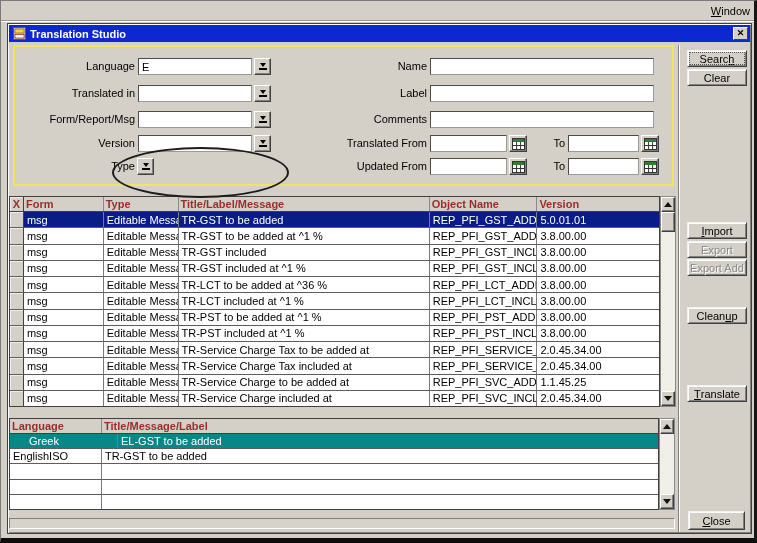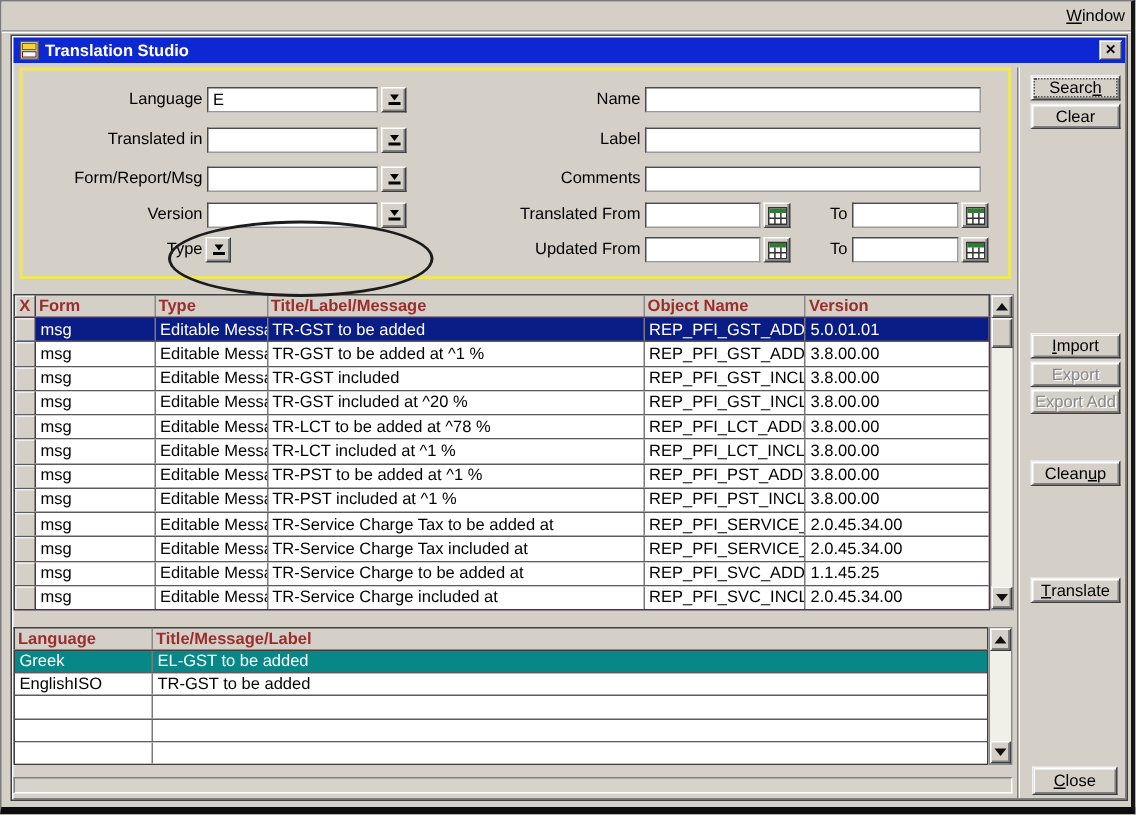--- a/index.html
+++ b/index.html
@@ -67,34 +67,34 @@
   .btn.default { outline:1px dotted #555; outline-offset:-3px; }
   .btn.disabled { color:#8a8a8a; text-shadow:1px 1px 0 #ffffff; }
 
   .groove-v { left:677px; top:44px; width:2px; height:487px;
               border-left:1px solid #808080; border-right:1px solid #ffffff; }
 
   
   .thead { display:flex; background:#d4d0c8; border:1px solid #404040; border-bottom:none; }
   .hcell { color:#9b2d2d; font-weight:bold; padding:1px 2px; border-right:1px solid #8a8a8a;
            white-space:nowrap; overflow:hidden; display:flex; align-items:center; }
-  .rowsbox { display:flex; flex-direction:column; background:#f9a8d4; border:1px solid #404040; }
+  .rowsbox { display:flex; flex-direction:column; background:#f97316; border:1px solid #404040; }
   .trow { flex:1; display:flex; border-bottom:1px solid #5c5c5c; background:#ffffff; min-height:0; }
   .trow:last-child { border-bottom:none; }
   .cell { padding:0 3px; white-space:nowrap; overflow:hidden; border-right:1px solid #7a7a7a;
           display:flex; align-items:center; }
   .cell:last-child { border-right:none; }
   .cx { width:14px; background:#d4d0c8; border-right:1px solid #404040;
         box-shadow: inset 1px 1px 0 #eeeeee; padding:0; }
   .c1 { width:80px; } .c2 { width:75px; } .c3 { width:252px; } .c4 { width:108px; } .c5 { width:122px; }
   .results .trow.selected { background:#0a1c86; }
   .results .trow.selected .cell { color:#ffffff; }
   .results .trow.selected .cx { color:#000; }
   .dl1 { width:92px; } .dl2 { flex:1; }
-  .detail .trow.selected { background:#078787; }
+  .detail .trow.selected { background:#078787;padding-left:16px; }
   .detail .trow.selected .cell { color:#ffffff; }
 
   
   .sb { background:#f0efe8; border:1px solid #8a8a8a; display:flex; flex-direction:column; }
   .sb-btn { height:15px; flex:0 0 auto; background:#d4d0c8; border:1px solid;
             border-color:#ffffff #404040 #404040 #ffffff;
             box-shadow: inset -1px -1px 0 #808080;
             display:flex; align-items:center; justify-content:center; }
   .sb-thumb { height:20px; flex:0 0 auto; background:#d4d0c8; border:1px solid;
               border-color:#ffffff #404040 #404040 #ffffff;
@@ -278,29 +278,29 @@
         <div class="cell c1">msg</div>
         <div class="cell c2">Editable Message</div>
         <div class="cell c3">TR-GST included</div>
         <div class="cell c4">REP_PFI_GST_INCLUDE</div>
         <div class="cell c5">3.8.00.00</div>
       </div>
       <div class="trow">
         <div class="cell cx"></div>
         <div class="cell c1">msg</div>
         <div class="cell c2">Editable Message</div>
-        <div class="cell c3">TR-GST included at ^20 %</div>
+        <div class="cell c3">TR-GST included at ^1 %</div>
         <div class="cell c4">REP_PFI_GST_INCLUDE</div>
         <div class="cell c5">3.8.00.00</div>
       </div>
       <div class="trow">
         <div class="cell cx"></div>
         <div class="cell c1">msg</div>
         <div class="cell c2">Editable Message</div>
-        <div class="cell c3">TR-LCT to be added at ^78 %</div>
+        <div class="cell c3">TR-LCT to be added at ^36 %</div>
         <div class="cell c4">REP_PFI_LCT_ADDED</div>
         <div class="cell c5">3.8.00.00</div>
       </div>
       <div class="trow">
         <div class="cell cx"></div>
         <div class="cell c1">msg</div>
         <div class="cell c2">Editable Message</div>
         <div class="cell c3">TR-LCT included at ^1 %</div>
         <div class="cell c4">REP_PFI_LCT_INCLUDE</div>
         <div class="cell c5">3.8.00.00</div>

